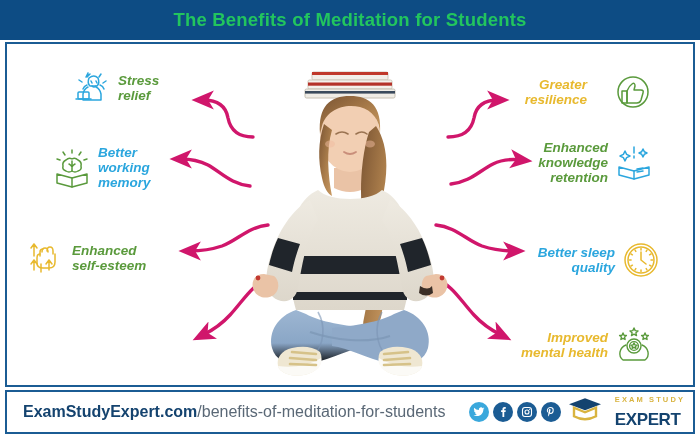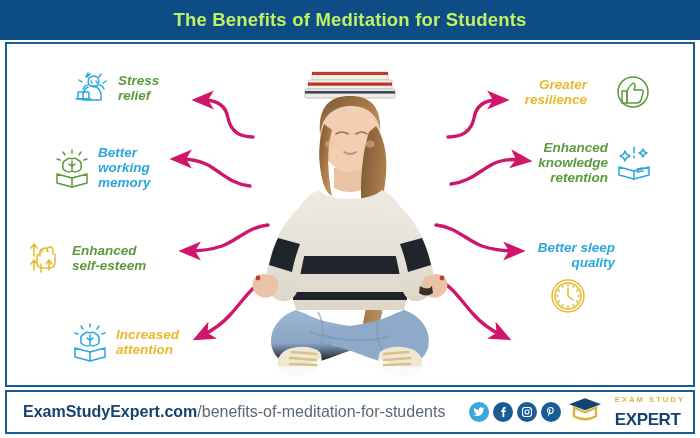--- a/index.html
+++ b/index.html
@@ -4,21 +4,21 @@
 <style>
   html,body{margin:0;padding:0;background:#fff;}
   body{width:700px;height:438px;overflow:hidden;font-family:"Liberation Sans",sans-serif;}
 
   .poster{position:relative;width:700px;height:438px;background:#ffffff;box-sizing:border-box;}
 
   
   .header{position:absolute;left:0;top:0;width:700px;height:40px;background:#0d4c84;}
   .header-title{position:absolute;left:0;top:0;width:700px;height:40px;
     display:flex;align-items:center;justify-content:center;
-    color:#bef264;font-size:18.5px;font-weight:bold;letter-spacing:.2px;border-radius:17px;}
+    color:#22c55e;font-size:18.5px;font-weight:bold;letter-spacing:.2px;border-radius:17px;}
 
   
   .frame{position:absolute;left:5px;top:42px;width:690px;height:345px;
     border:2px solid #1b5c94;box-sizing:border-box;background:#fff;}
 
   
   .footer{position:absolute;left:5px;top:390px;width:690px;height:44px;
     border:2px solid #1b5c94;box-sizing:border-box;background:#fff;
     display:flex;align-items:center;}
   .url{position:absolute;left:16px;top:50%;transform:translateY(-50%);font-size:16px;white-space:nowrap;}
@@ -201,33 +201,20 @@
         <path d="M5 10 l3 -4 l3 4 M8 6 l0 12"></path>
         <path d="M5 26 l3 -4 l3 4 M8 22 l0 10"></path>
         <path d="M15 26 l0 8"></path>
         <path d="M20 26 l3 -4 l3 4 M23 22 l0 10"></path>
       </svg>
     </span>
     <span class="blabel" style="color:#5a9a3c">Enhanced
 self-esteem</span>
   </div>
 
-  <div class="benefit left" style="left:70px;top:322px;">
-    <span class="bi">
-      <svg viewBox="0 0 40 40" fill="none" stroke="#2ba6de" stroke-width="1.5" stroke-linecap="round" stroke-linejoin="round">
-        <path d="M20 5 l0 -3 M13 7 l-2 -3 M27 7 l2 -3 M8 12 l-3 -1 M32 12 l3 -1"></path>
-        <path d="M14 12 q-4 2 -3 6 q-1 4 3 5 q3 2 6 0 q3 2 6 0 q4 -1 3 -5 q1 -4 -3 -6 q-3 -3 -6 -1 q-3 -2 -6 1Z"></path>
-        <path d="M20 13 l0 10 M17 16 q2 1 3 3 M23 16 q-2 1 -3 3"></path>
-        <path d="M5 26 l15 4 l15 -4 l0 9 l-15 4 l-15 -4Z"></path>
-        <path d="M20 30 l0 9"></path>
-      </svg>
-    </span>
-    <span class="blabel" style="color:#e8b92e">Increased
-attention</span>
-  </div>
 
   <div class="benefit right" style="left:502px;top:72px;gap:26px;">
     <span class="blabel" style="color:#e8b92e;width:85px">Greater
 resilience</span>
     <span class="bi">
       <svg viewBox="0 0 40 40" fill="none" stroke="#5a9a3c" stroke-width="1.5" stroke-linecap="round" stroke-linejoin="round">
         <circle cx="20" cy="20" r="15"></circle>
         <path d="M14 19 q2 -5 5 -7 q3 -2 3 2 l-1 4 l7 0 q3 0 2 3 l-2 7 q-1 3 -4 3 l-10 0Z"></path>
         <path d="M9 19 l5 0 l0 12 l-5 0Z"></path>
       </svg>
@@ -243,35 +230,50 @@
         <path d="M20 4 l0 6 M20 13 l0 2"></path>
         <path d="M11 8 l1.6 3.4 l3.4 1.6 l-3.4 1.6 l-1.6 3.4 l-1.6 -3.4 l-3.4 -1.6 l3.4 -1.6Z"></path>
         <path d="M29 6 l1.3 2.7 l2.7 1.3 l-2.7 1.3 l-1.3 2.7 l-1.3 -2.7 l-2.7 -1.3 l2.7 -1.3Z"></path>
         <path d="M5 24 l15 4 l15 -4 l0 8 l-15 4 l-15 -4Z"></path>
         <path d="M20 28 l0 8"></path>
         <path d="M23 26 l6 -1 M23 29 l6 -1"></path>
       </svg>
     </span>
   </div>
 
-  <div class="benefit right" style="left:520px;top:240px;flex-direction:column;">
+  <div class="benefit right" style="left:520px;top:240px;">
     <span class="blabel" style="color:#2ba6de;width:95px">Better sleep
 quality</span>
     <span class="bi">
       <svg viewBox="0 0 40 40" fill="none" stroke="#e8b92e" stroke-width="1.5" stroke-linecap="round" stroke-linejoin="round">
         <circle cx="20" cy="20" r="16"></circle>
           <circle cx="20" cy="20" r="13"></circle>
         <path d="M20 20 l0 -8 M20 20 l5 4"></path>
         <path d="M20 8.5 l0 1.6 M20 30 l0 1.6 M8.5 20 l1.6 0 M30 20 l1.6 0"></path>
         <path d="M26 10 l-0.8 1.4 M14 10 l0.8 1.4 M26 30 l-0.8 -1.4 M14 30 l0.8 -1.4"></path>
         <path d="M30 14 l-1.4 0.8 M10 14 l1.4 0.8 M30 26 l-1.4 -0.8 M10 26 l1.4 -0.8"></path>
       </svg>
     </span>
   </div>
 
+  <div class="benefit right" style="left:500px;top:325px;">
+    <span class="blabel" style="color:#e8b92e;width:108px">Improved
+mental health</span>
+    <span class="bi">
+      <svg viewBox="0 0 40 40" fill="none" stroke="#5a9a3c" stroke-width="1.4" stroke-linecap="round" stroke-linejoin="round">
+        <path d="M20 3 l1.2 2.6 l2.8 0.3 l-2.1 1.9 l0.6 2.8 l-2.5 -1.4 l-2.5 1.4 l0.6 -2.8 l-2.1 -1.9 l2.8 -0.3Z"></path>
+        <path d="M9 8 l1 2.2 l2.4 0.3 l-1.8 1.6 l0.5 2.4 l-2.1 -1.2 l-2.1 1.2 l0.5 -2.4 l-1.8 -1.6 l2.4 -0.3Z"></path>
+        <path d="M31 8 l1 2.2 l2.4 0.3 l-1.8 1.6 l0.5 2.4 l-2.1 -1.2 l-2.1 1.2 l0.5 -2.4 l-1.8 -1.6 l2.4 -0.3Z"></path>
+        <circle cx="20" cy="21" r="7"></circle>
+          <circle cx="20" cy="21" r="4.4"></circle>
+        <path d="M20 18 l0.9 1.9 l2.1 0.2 l-1.6 1.4 l0.5 2 l-1.9 -1.1 l-1.9 1.1 l0.5 -2 l-1.6 -1.4 l2.1 -0.2Z"></path>
+        <path d="M12 20 q-5 2 -6 7 q-1 5 3 8 l11 0 l11 0 q4 -3 3 -8 q-1 -5 -6 -7"></path>
+      </svg>
+    </span>
+  </div>
 
   <div class="footer">
     <div class="url">
       <span class="url-bold">ExamStudyExpert.com</span><span class="url-rest">/benefits-of-meditation-for-students</span>
     </div>
 
     <div class="socials">
       <span class="soc" style="background:#3aa8dc">
         <svg width="12" height="12" viewBox="0 0 24 24" fill="#fff">
             <path d="M23 5a9 9 0 0 1-2.6.7 4.5 4.5 0 0 0 2-2.5 9 9 0 0 1-2.9 1.1A4.5 4.5 0 0 0 11.7 8a12.8 12.8 0 0 1-9.3-4.7 4.5 4.5 0 0 0 1.4 6 4.4 4.4 0 0 1-2-.6 4.5 4.5 0 0 0 3.6 4.4 4.5 4.5 0 0 1-2 .1 4.5 4.5 0 0 0 4.2 3.1A9 9 0 0 1 1 18.1a12.7 12.7 0 0 0 6.9 2c8.3 0 12.8-6.9 12.8-12.8v-.6A9 9 0 0 0 23 5z"></path>

